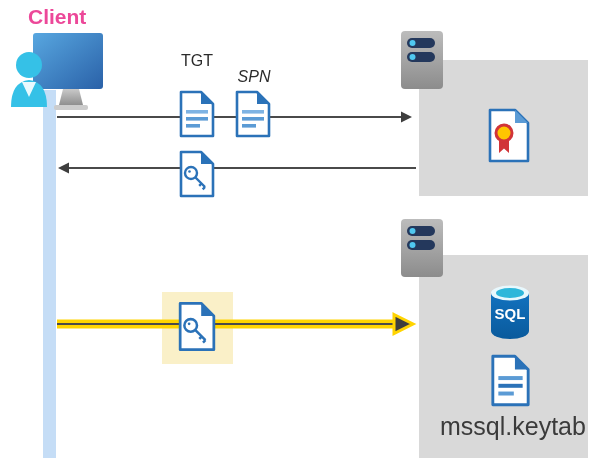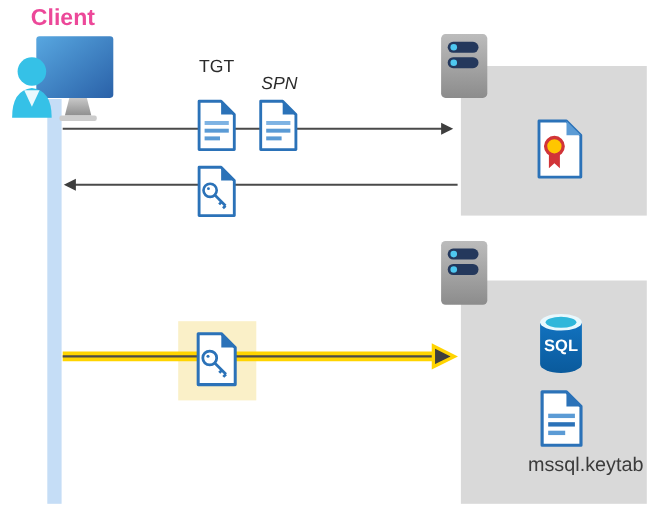--- a/index.html
+++ b/index.html
@@ -6,21 +6,21 @@
   .canvas{
     position:relative;width:600px;height:468px;background:#ffffff;overflow:hidden;
     font-family:"Liberation Sans",sans-serif;
   }
   .abs{position:absolute;}
   .graybox{background:#d9d9d9;}
   .heading{
     font-weight:bold;font-size:21px;line-height:26px;color:#ec4899;letter-spacing:0;
   }
   .ticket-label{font-size:16px;color:#2b2b2b;text-align:center;}
-  .file-label{font-size:18px;color:#3b3b3b;text-align:right;}
+  .file-label{font-size:25px;color:#3b3b3b;text-align:right;}
   .z0{z-index:0}.z1{z-index:1}.z2{z-index:2}.z4{z-index:4}.z5{z-index:5}
   svg{display:block;}
 </style>
 </head>
 <body>
 
 <div class="canvas">
 
   <div class="abs graybox z0" style="left:419px;top:60px;width:169px;height:136px;"></div>
   <div class="abs graybox z0" style="left:419px;top:255px;width:169px;height:203px;"></div>

